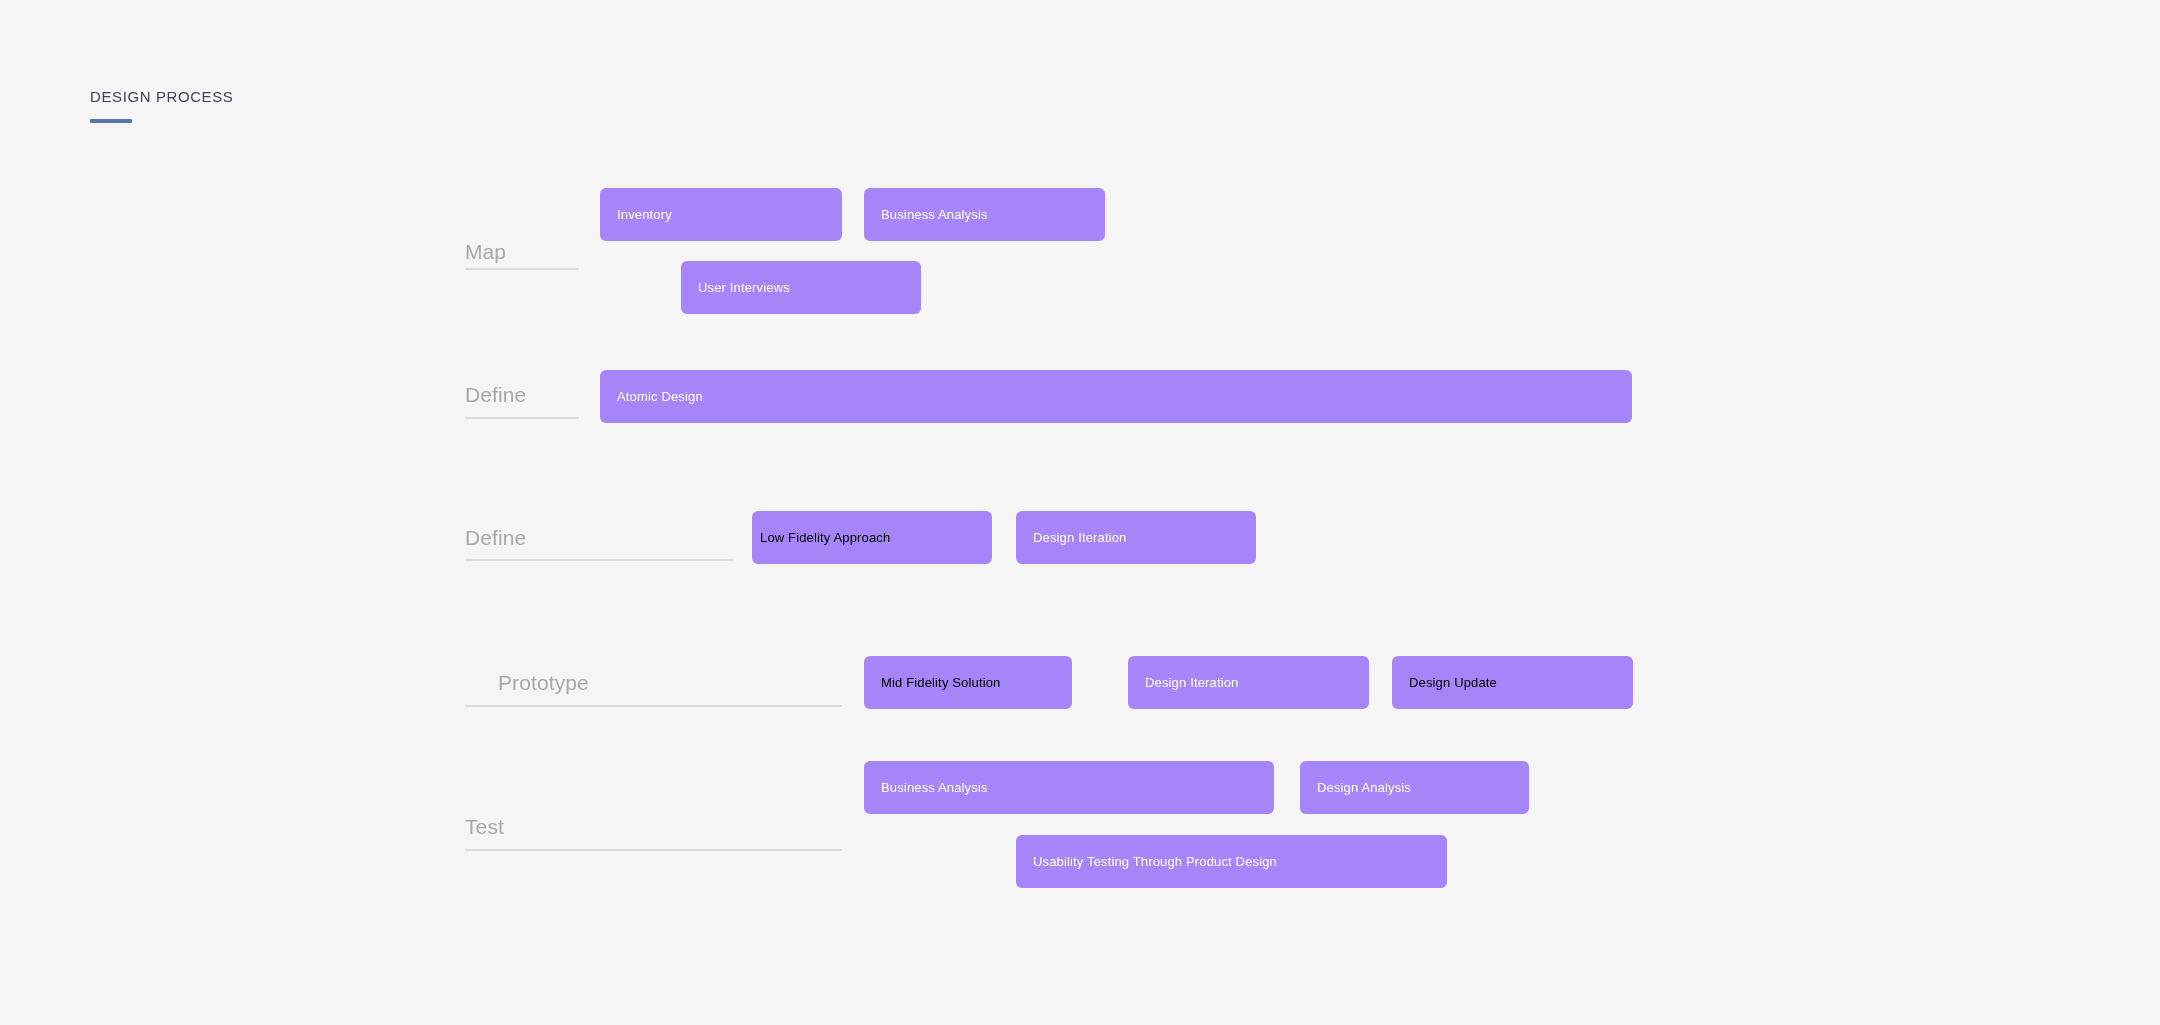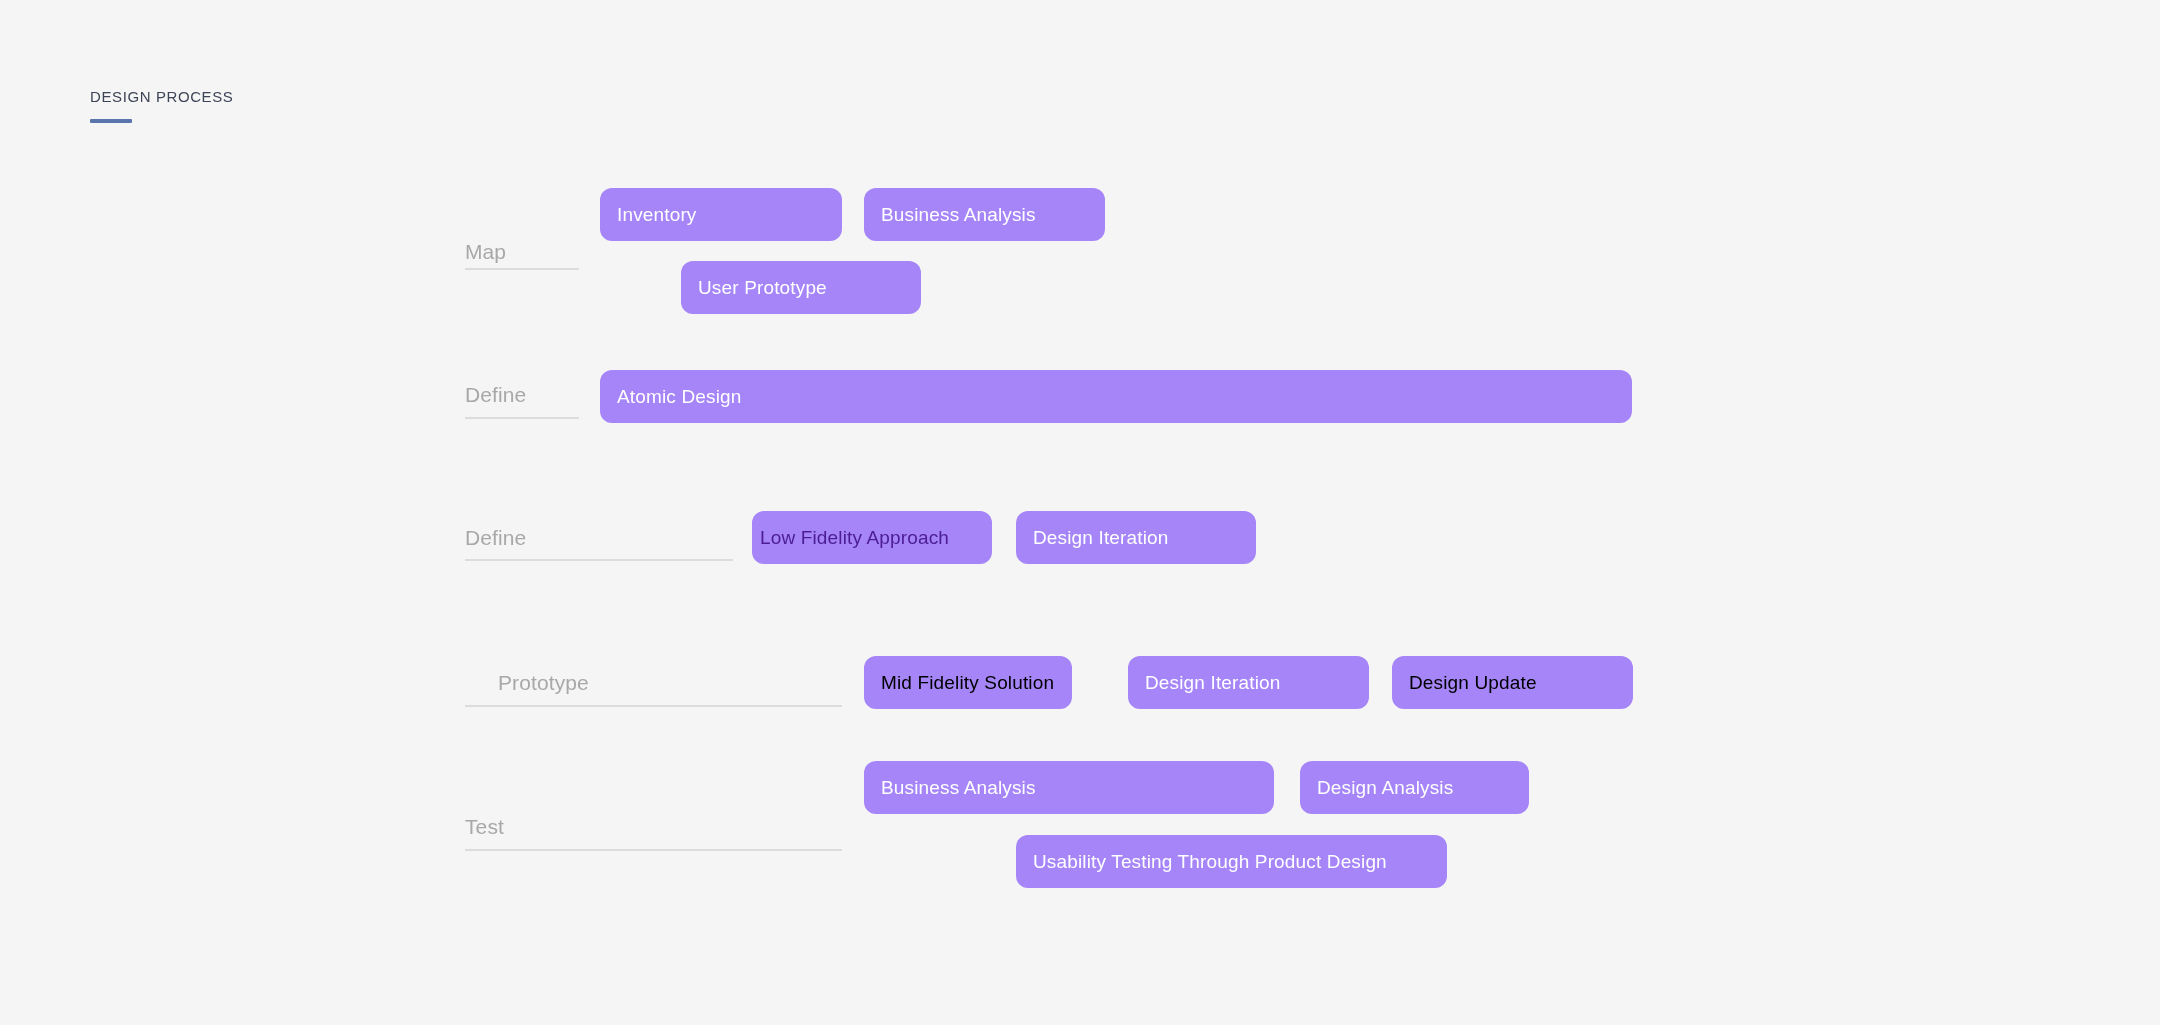--- a/index.html
+++ b/index.html
@@ -63,23 +63,23 @@
     left: 465px;
     height: 2px;
     background: #dcdcdc;
   }
 
   
   .chip {
     position: absolute;
     height: 53px;
     background: #a585f7;
-    border-radius: 12px;
+    border-radius: 6px;
     color: #ffffff;
-    font-size: 19px;
+    font-size: 13px;
     font-weight: 400;
     display: flex;
     align-items: center;
     padding: 0 17px;
     white-space: nowrap;
     letter-spacing: 0.15px;
   }
 </style>
 </head>
 <body>
@@ -88,31 +88,31 @@
 
   <div class="page-title">DESIGN PROCESS</div>
   <div class="title-rule"></div>
 
   <div id="stages-container">
       <div class="stage">
         <div class="stage-label" style="top: 240px;">Map</div>
         <div class="stage-rule" style="top: 268px; width: 114px; background: rgb(220, 220, 220);"></div>
         <div class="chip" style="left: 600px; top: 188px; width: 242px; background: rgb(165, 133, 247); color: rgb(255, 255, 255);">Inventory</div>
         <div class="chip" style="left: 864px; top: 188px; width: 241px; background: rgb(165, 133, 247); color: rgb(255, 255, 255);">Business Analysis</div>
-        <div class="chip" style="left: 681px; top: 261px; width: 240px; background: rgb(165, 133, 247); color: rgb(255, 255, 255);">User Prototype</div>
+        <div class="chip" style="left: 681px; top: 261px; width: 240px; background: rgb(165, 133, 247); color: rgb(255, 255, 255);">User Interviews</div>
       </div>
       <div class="stage">
         <div class="stage-label" style="top: 383px;">Define</div>
         <div class="stage-rule" style="top: 417px; width: 114px; background: rgb(220, 220, 220);"></div>
         <div class="chip" style="left: 600px; top: 370px; width: 1032px; background: rgb(165, 133, 247); color: rgb(255, 255, 255);">Atomic Design</div>
       </div>
       <div class="stage">
         <div class="stage-label" style="top: 526px;">Define</div>
         <div class="stage-rule" style="top: 559px; width: 268px; background: rgb(220, 220, 220);"></div>
-        <div class="chip" style="left: 752px; top: 511px; width: 240px; background: rgb(165, 133, 247); color: #4c1d95; padding-left: 8px;">Low Fidelity Approach</div>
+        <div class="chip" style="left: 752px; top: 511px; width: 240px; background: rgb(165, 133, 247); color: #000000; padding-left: 8px;">Low Fidelity Approach</div>
         <div class="chip" style="left: 1016px; top: 511px; width: 240px; background: rgb(165, 133, 247); color: rgb(255, 255, 255);">Design Iteration</div>
       </div>
       <div class="stage">
         <div class="stage-label" style="top: 671px; margin-left: 33px;">Prototype</div>
         <div class="stage-rule" style="top: 705px; width: 377px; background: rgb(220, 220, 220);"></div>
         <div class="chip" style="left: 864px; top: 656px; width: 208px; background: rgb(165, 133, 247); color: #000000;">Mid Fidelity Solution</div>
         <div class="chip" style="left: 1128px; top: 656px; width: 241px; background: rgb(165, 133, 247); color: rgb(255, 255, 255);">Design Iteration</div>
         <div class="chip" style="left: 1392px; top: 656px; width: 241px; background: rgb(165, 133, 247); color: #000000;">Design Update</div>
       </div>
       <div class="stage">

